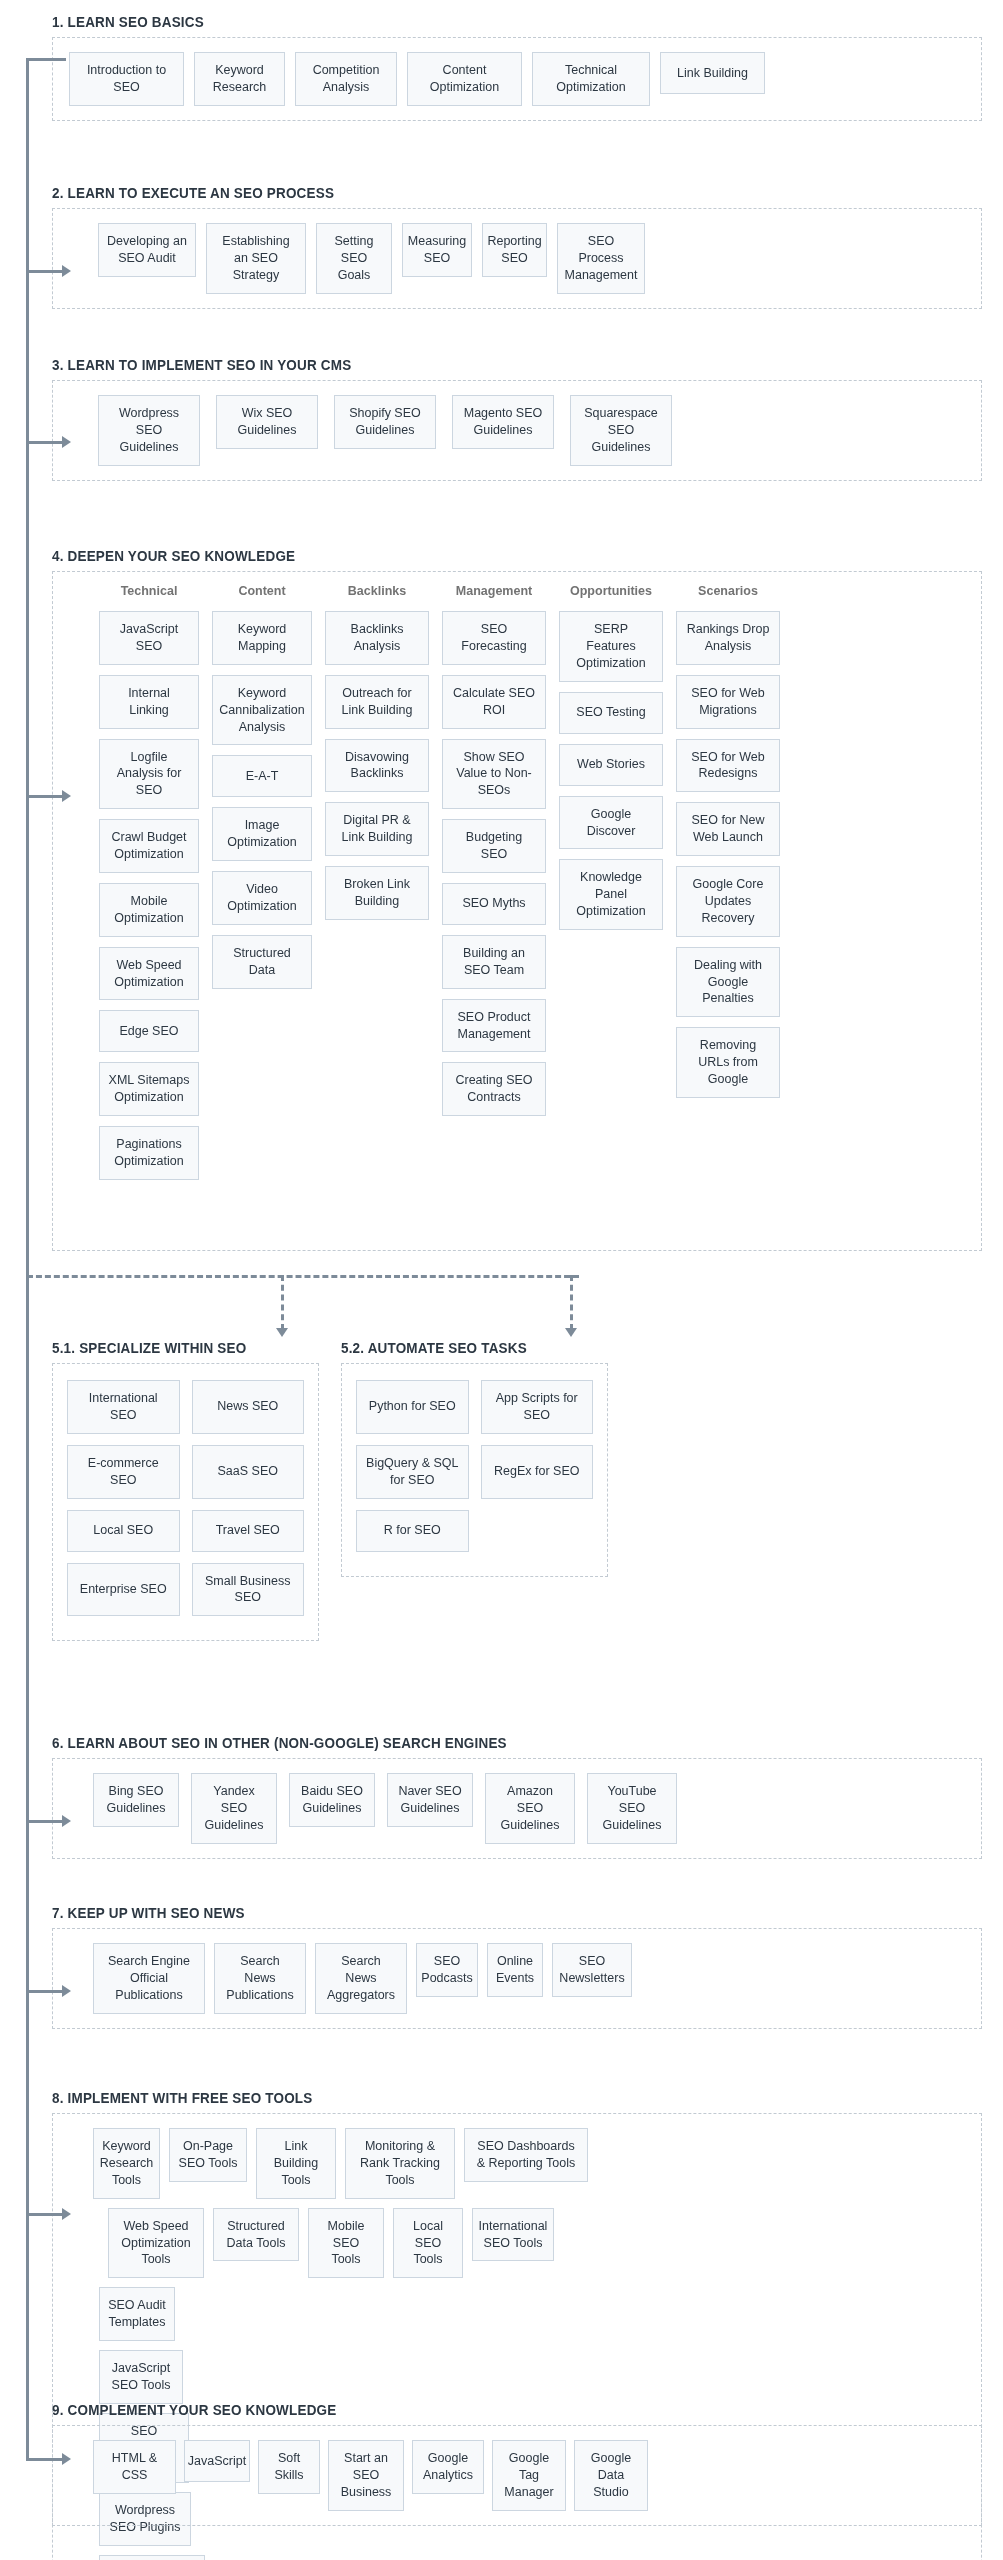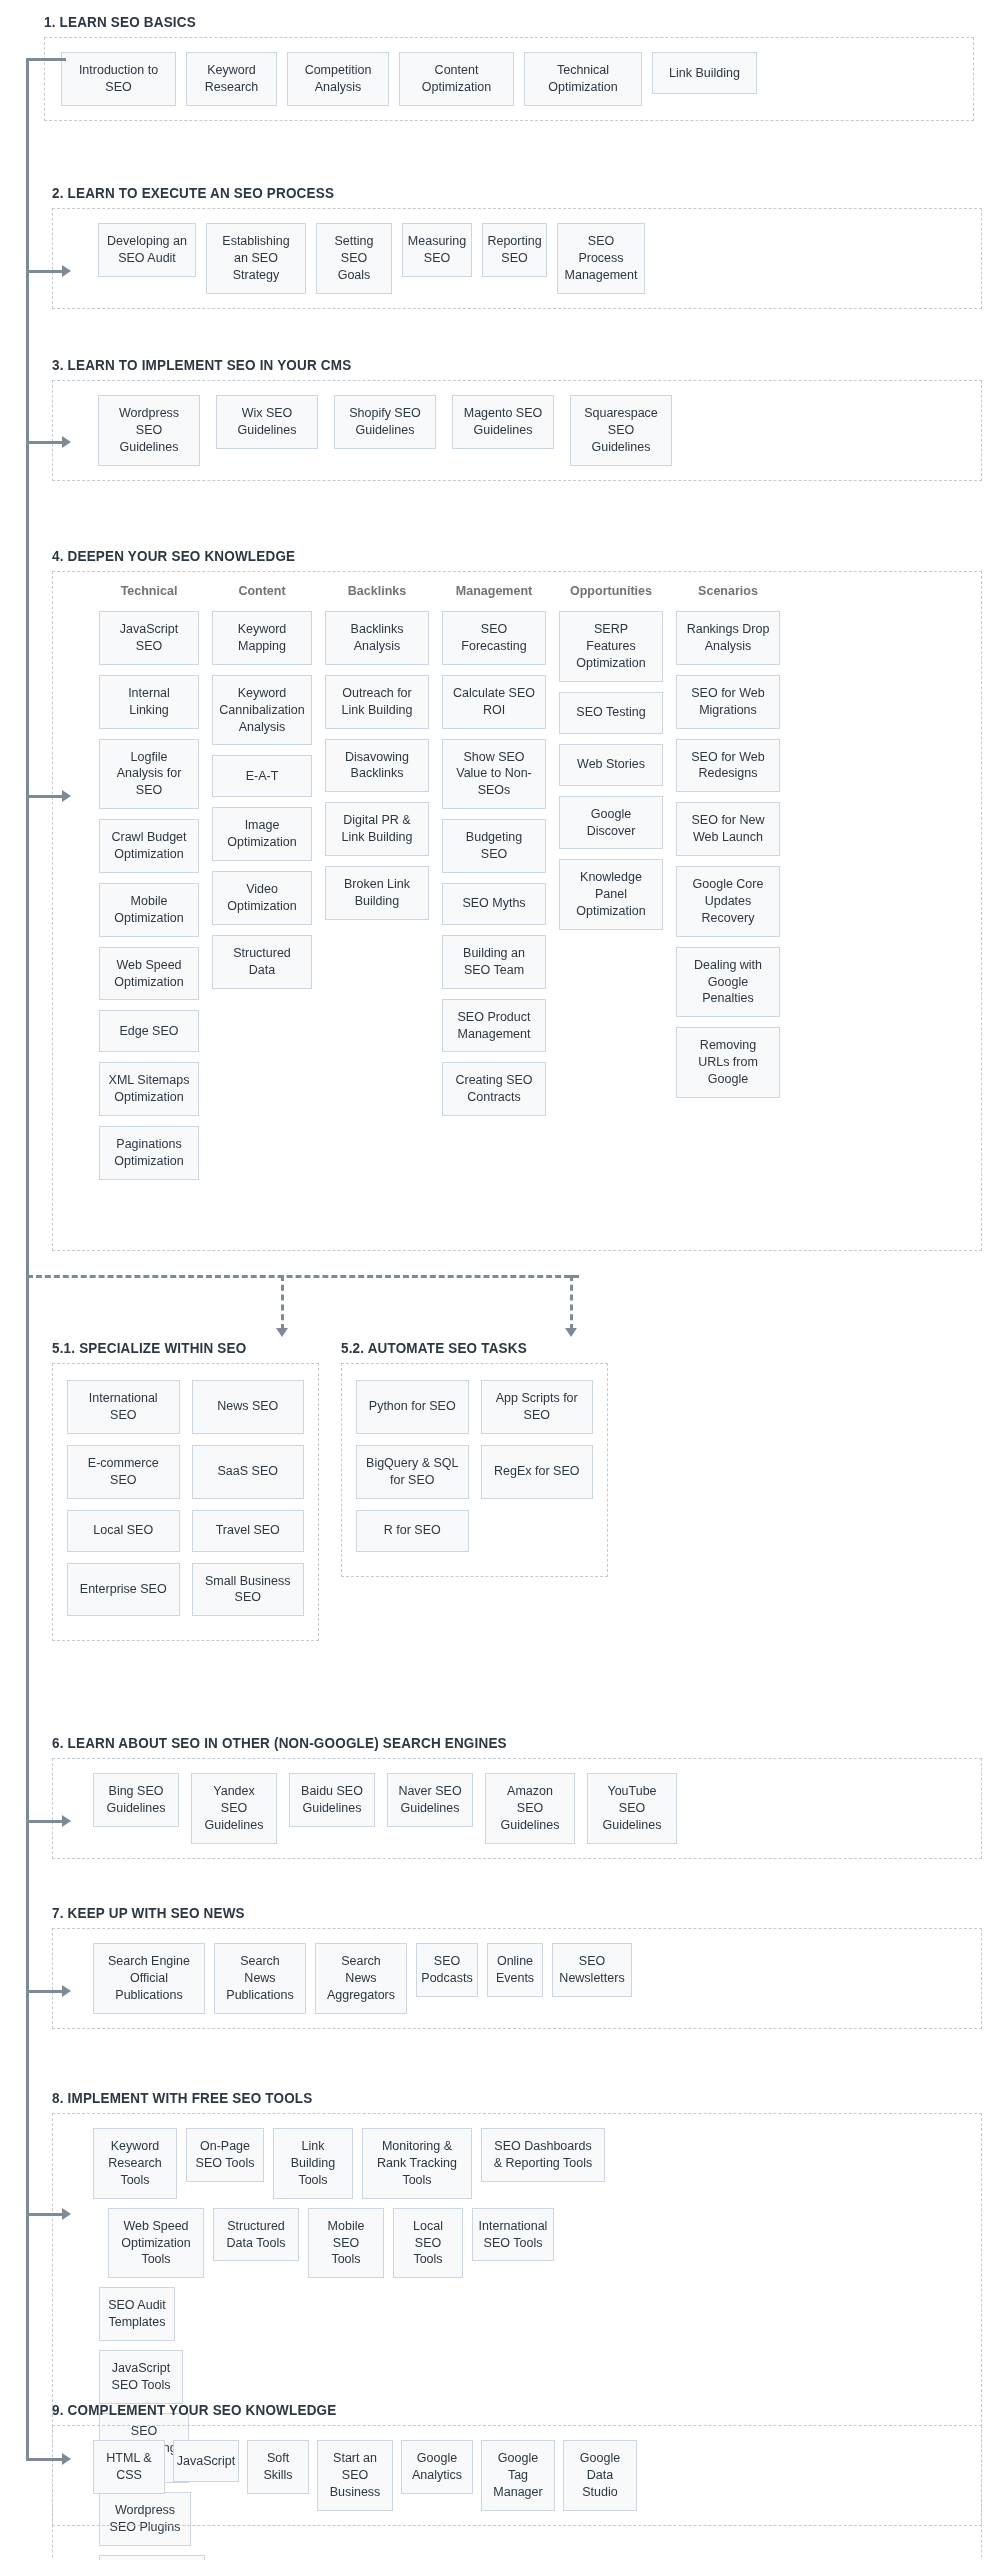--- a/index.html
+++ b/index.html
@@ -169,21 +169,21 @@
 
   <div class="trunk trunk-h" style="left:26px; top:1990px; width:40px;"></div>
   <div class="arrow-head" style="left:62px; top:1985px;"></div>
 
   <div class="trunk trunk-h" style="left:26px; top:2213px; width:40px;"></div>
   <div class="arrow-head" style="left:62px; top:2208px;"></div>
 
   <div class="trunk trunk-h" style="left:26px; top:2458px; width:40px;"></div>
   <div class="arrow-head" style="left:62px; top:2453px;"></div>
 
-  <div class="section" style="left:44px; top:14px; width:930px;">
+  <div class="section" style="left:52px; top:14px; width:930px;">
     <div class="section-title">1. LEARN SEO BASICS</div>
     <div class="panel">
       <div class="row">
         <div class="node" style="width:115px;">Introduction to SEO</div>
         <div class="node" style="width:91px;">Keyword Research</div>
         <div class="node" style="width:102px;">Competition Analysis</div>
         <div class="node" style="width:115px;">Content Optimization</div>
         <div class="node" style="width:118px;">Technical Optimization</div>
         <div class="node" style="width:105px;">Link Building</div>
       </div>
@@ -344,21 +344,21 @@
         <div class="node" style="width:56px;">Online Events</div>
         <div class="node" style="width:80px;">SEO Newsletters</div>
       </div>
     </div>
   </div>
 
   <div class="section" style="left:52px; top:2090px; width:930px;">
     <div class="section-title">8. IMPLEMENT WITH FREE SEO TOOLS</div>
     <div class="panel" style="padding:14px 16px 16px 16px;">
       <div class="row" style="padding-left:24px; gap:9px; margin-bottom:9px;">
-        <div class="node" style="width:84px;">Keyword Research Tools</div>
+        <div class="node" style="width:67px;">Keyword Research Tools</div>
         <div class="node" style="width:78px;">On-Page SEO Tools</div>
         <div class="node" style="width:80px;">Link Building Tools</div>
         <div class="node" style="width:110px;">Monitoring &amp; Rank Tracking Tools</div>
         <div class="node" style="width:124px;">SEO Dashboards &amp; Reporting Tools</div>
       </div>
       <div class="row" style="padding-left:39px; gap:9px; margin-bottom:9px;">
         <div class="node" style="width:96px;">Web Speed Optimization Tools</div>
         <div class="node" style="width:86px;">Structured Data Tools</div>
         <div class="node" style="width:76px;">Mobile SEO Tools</div>
         <div class="node" style="width:70px;">Local SEO Tools</div>
@@ -371,21 +371,21 @@
         <div class="node" style="width:92px;">Wordpress SEO Plugins</div>
         <div class="node" style="width:106px;">Google Search Console Guidelines</div>
       </div>
     </div>
   </div>
 
   <div class="section" style="left:52px; top:2402px; width:930px;">
     <div class="section-title">9. COMPLEMENT YOUR SEO KNOWLEDGE</div>
     <div class="panel">
       <div class="row" style="padding-left:24px; gap:8px;">
-        <div class="node" style="width:72px;">HTML &amp; CSS</div>
+        <div class="node" style="width:83px;">HTML &amp; CSS</div>
         <div class="node" style="width:66px;">JavaScript</div>
         <div class="node" style="width:62px;">Soft Skills</div>
         <div class="node" style="width:76px;">Start an SEO Business</div>
         <div class="node" style="width:72px;">Google Analytics</div>
         <div class="node" style="width:74px;">Google Tag Manager</div>
         <div class="node" style="width:74px;">Google Data Studio</div>
       </div>
     </div>
   </div>
 

